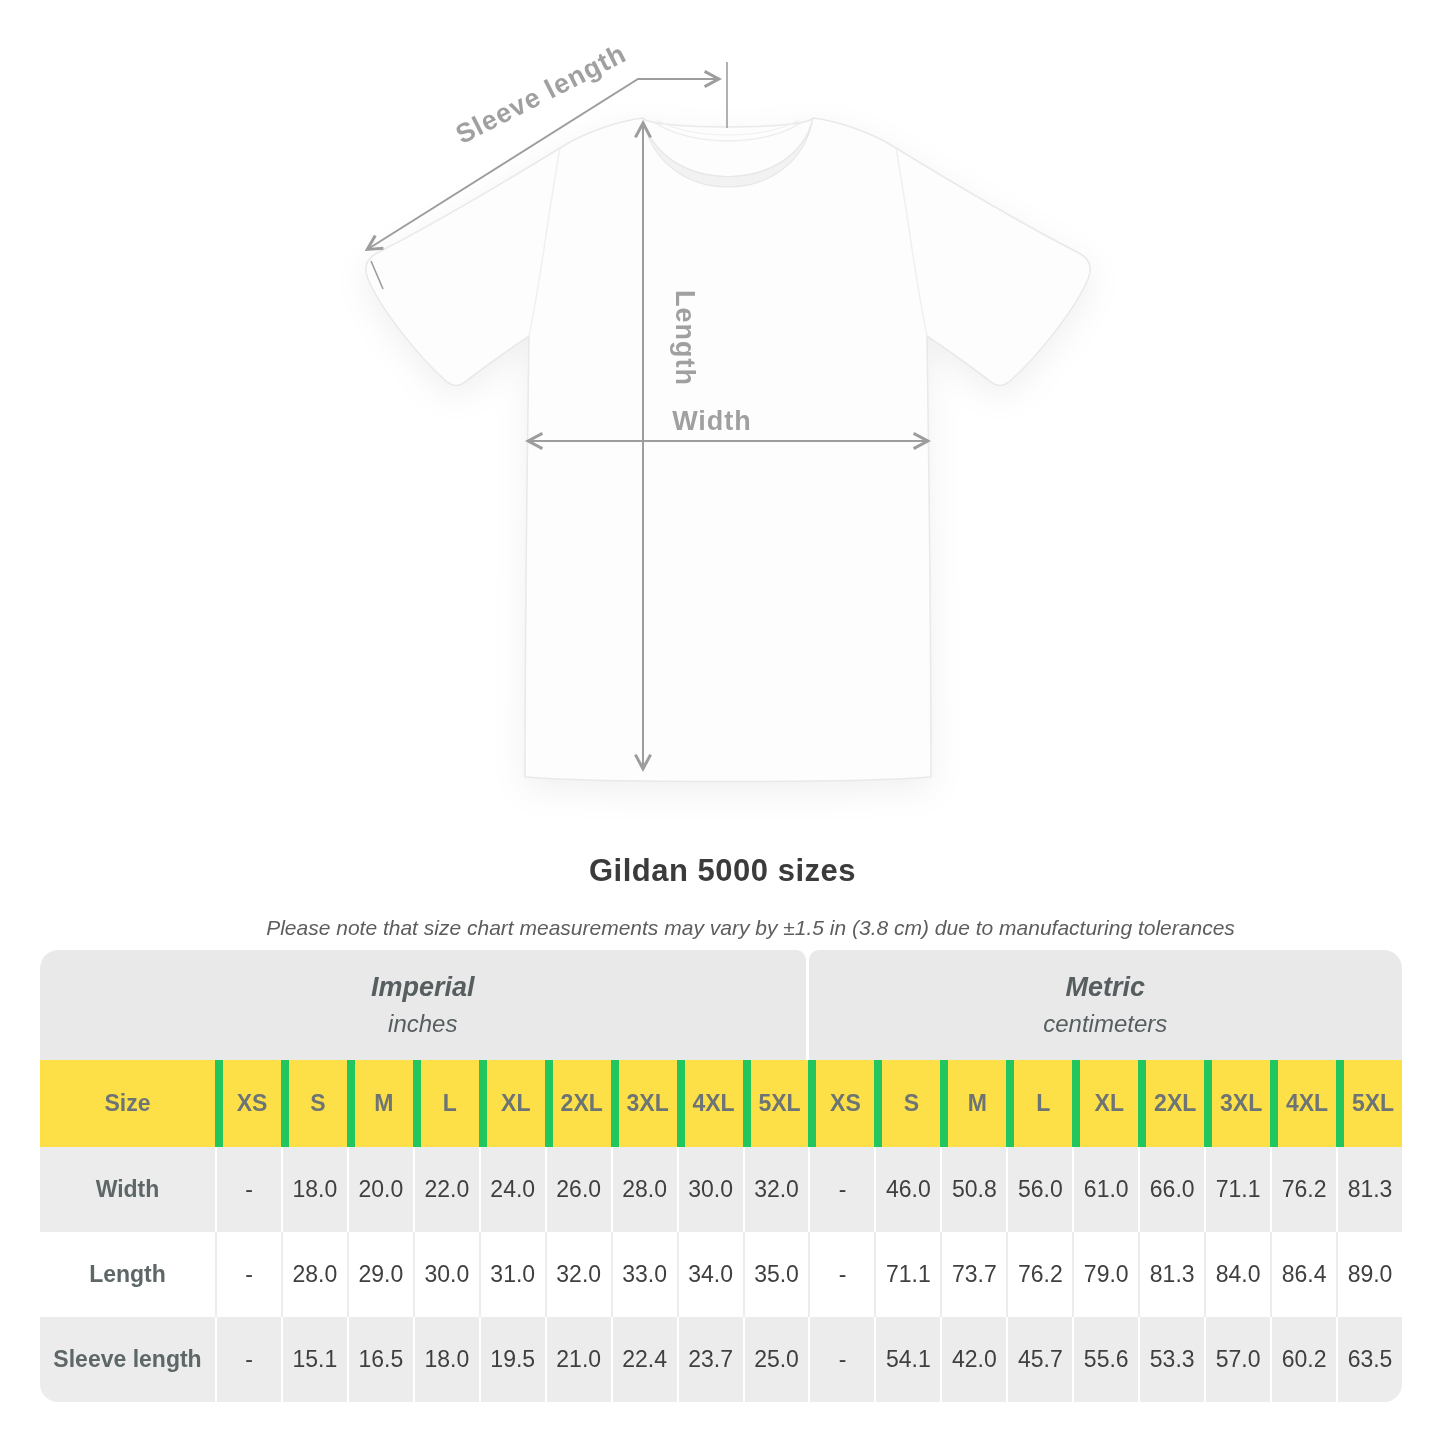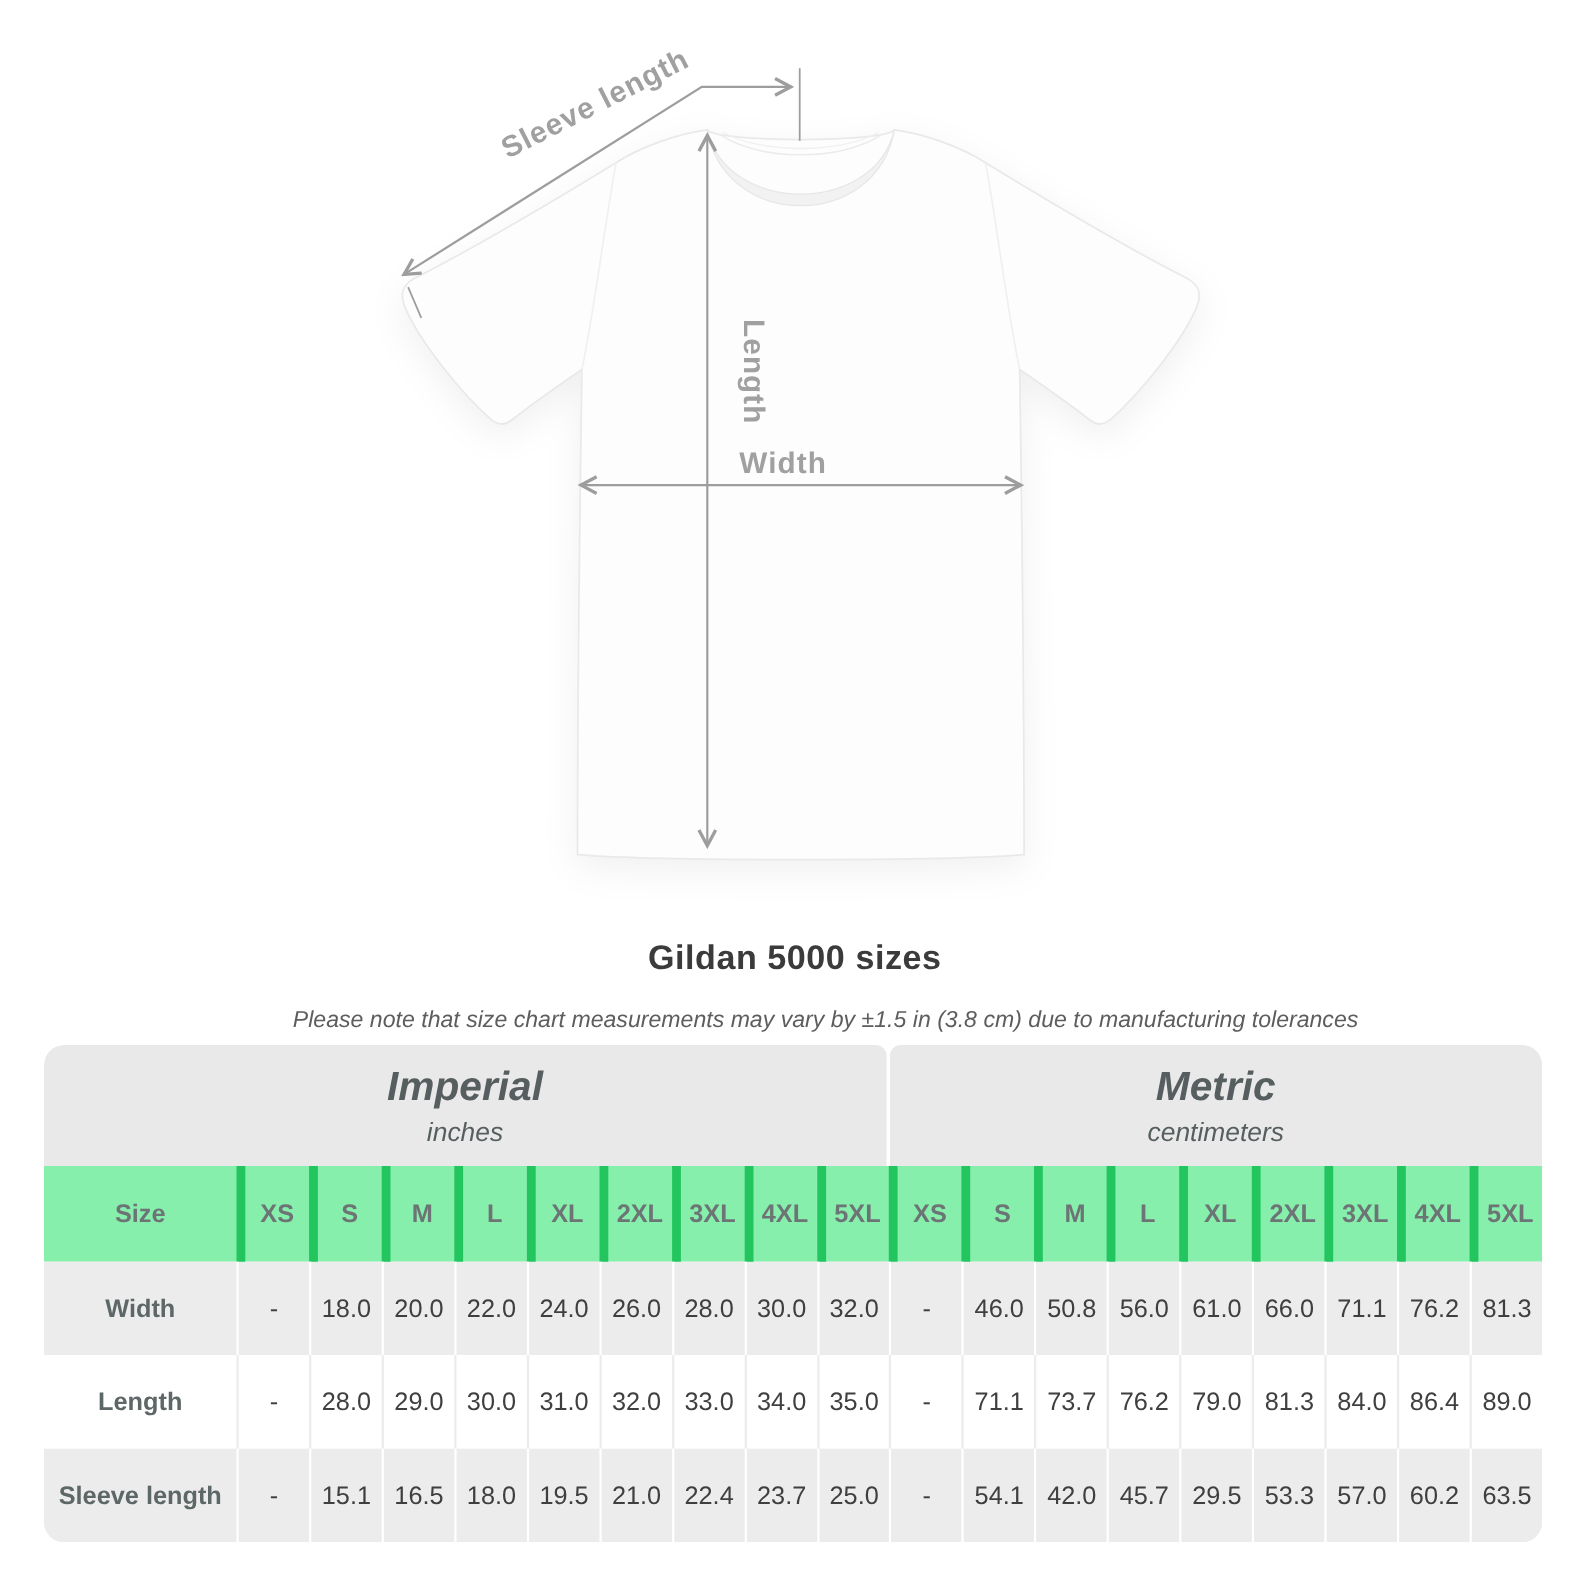--- a/index.html
+++ b/index.html
@@ -49,28 +49,28 @@
   }
   .band-row { height: 110px; }
   .unit-band {
     background: #e9e9e9;
     display: flex; flex-direction: column;
     align-items: center; justify-content: center;
     gap: 7px;
   }
   .band-imperial { grid-column: 1 / 11; border-radius: 18px 10px 0 0; margin-right: 3px; }
   .band-metric  { grid-column: 11 / 20; border-radius: 10px 18px 0 0; }
-  .band-label { font-size: 37px; font-weight: bold; font-style: italic; color: #565e60; }
+  .band-label { font-size: 27px; font-weight: bold; font-style: italic; color: #565e60; }
   .band-sub   { font-size: 24px; font-style: italic; color: #565e60; }
 
   .cell {
     display: flex; align-items: center; justify-content: center;
     font-size: 23px; color: #3f3f3f;
   }
-  .hrow { height: 87px; background: #86efac; }
+  .hrow { height: 87px; background: #fde047; }
   .trow { height: 85px; }
   .row-gray  { background: #ececec; }
   .row-white { background: #ffffff; }
 
   .hrow .cell + .cell { border-left: 8px solid #22c55e; }
   .row-white .cell + .cell { border-left: 2px solid #ececec; }
   .row-gray .cell + .cell { border-left: 2px solid #ffffff; }
 
   .head-cell { font-weight: bold; color: #6d7475; }
   .label-cell { font-weight: bold; color: #5e6767; font-size: 23px; }
@@ -224,21 +224,21 @@
           <div class="cell value-cell">18.0</div>
           <div class="cell value-cell">19.5</div>
           <div class="cell value-cell">21.0</div>
           <div class="cell value-cell">22.4</div>
           <div class="cell value-cell">23.7</div>
           <div class="cell value-cell">25.0</div>
           <div class="cell value-cell">-</div>
           <div class="cell value-cell">54.1</div>
           <div class="cell value-cell">42.0</div>
           <div class="cell value-cell">45.7</div>
-          <div class="cell value-cell">29.5</div>
+          <div class="cell value-cell">55.6</div>
           <div class="cell value-cell">53.3</div>
           <div class="cell value-cell">57.0</div>
           <div class="cell value-cell">60.2</div>
           <div class="cell value-cell">63.5</div>
         </div>
       </div>
 
   </div>
 </div>
 

